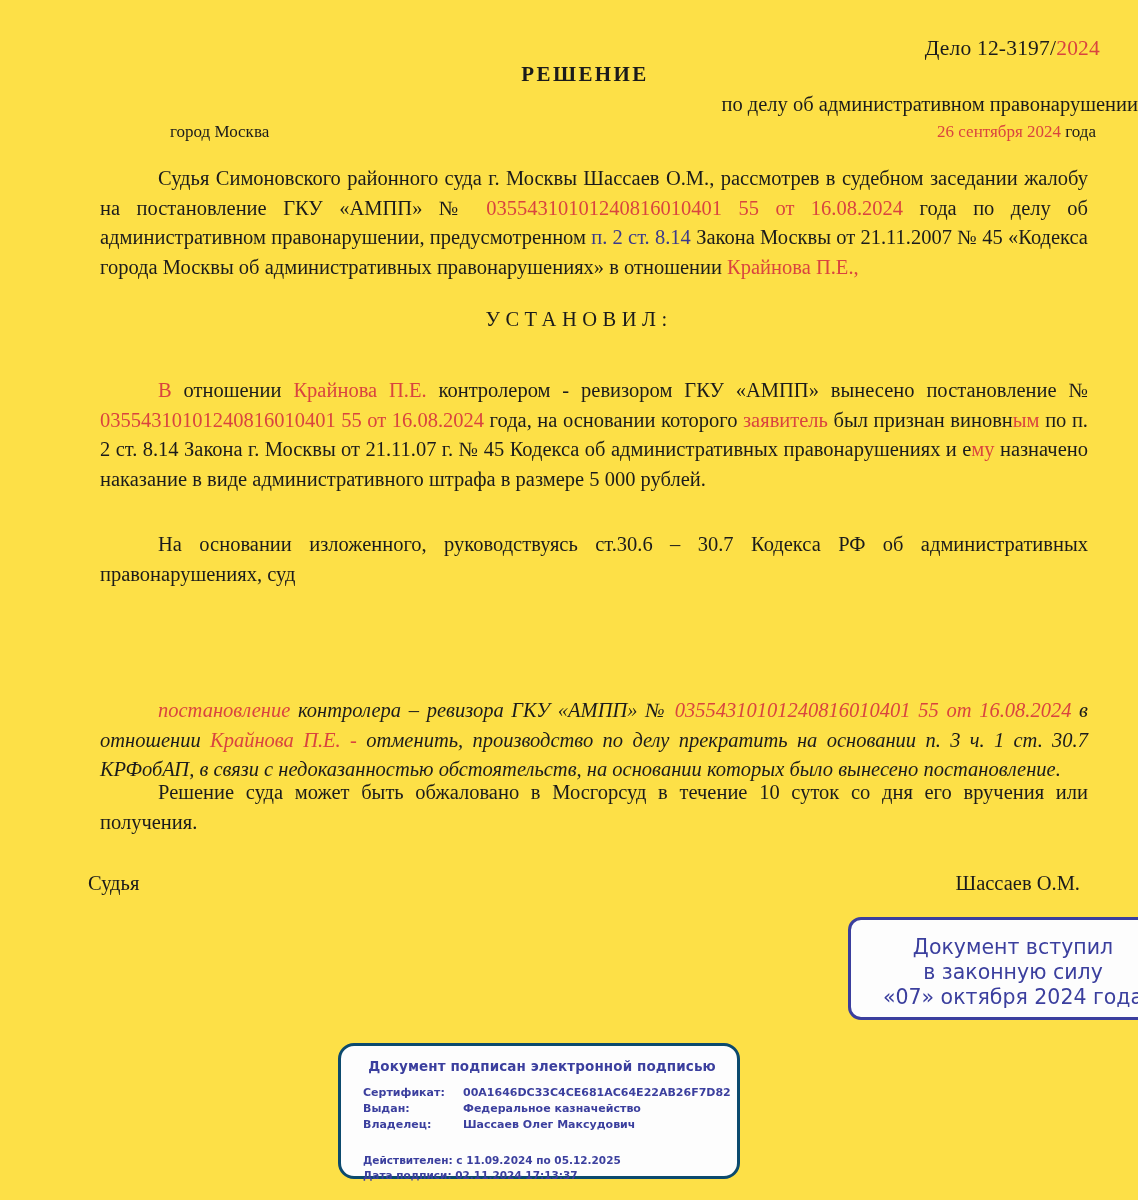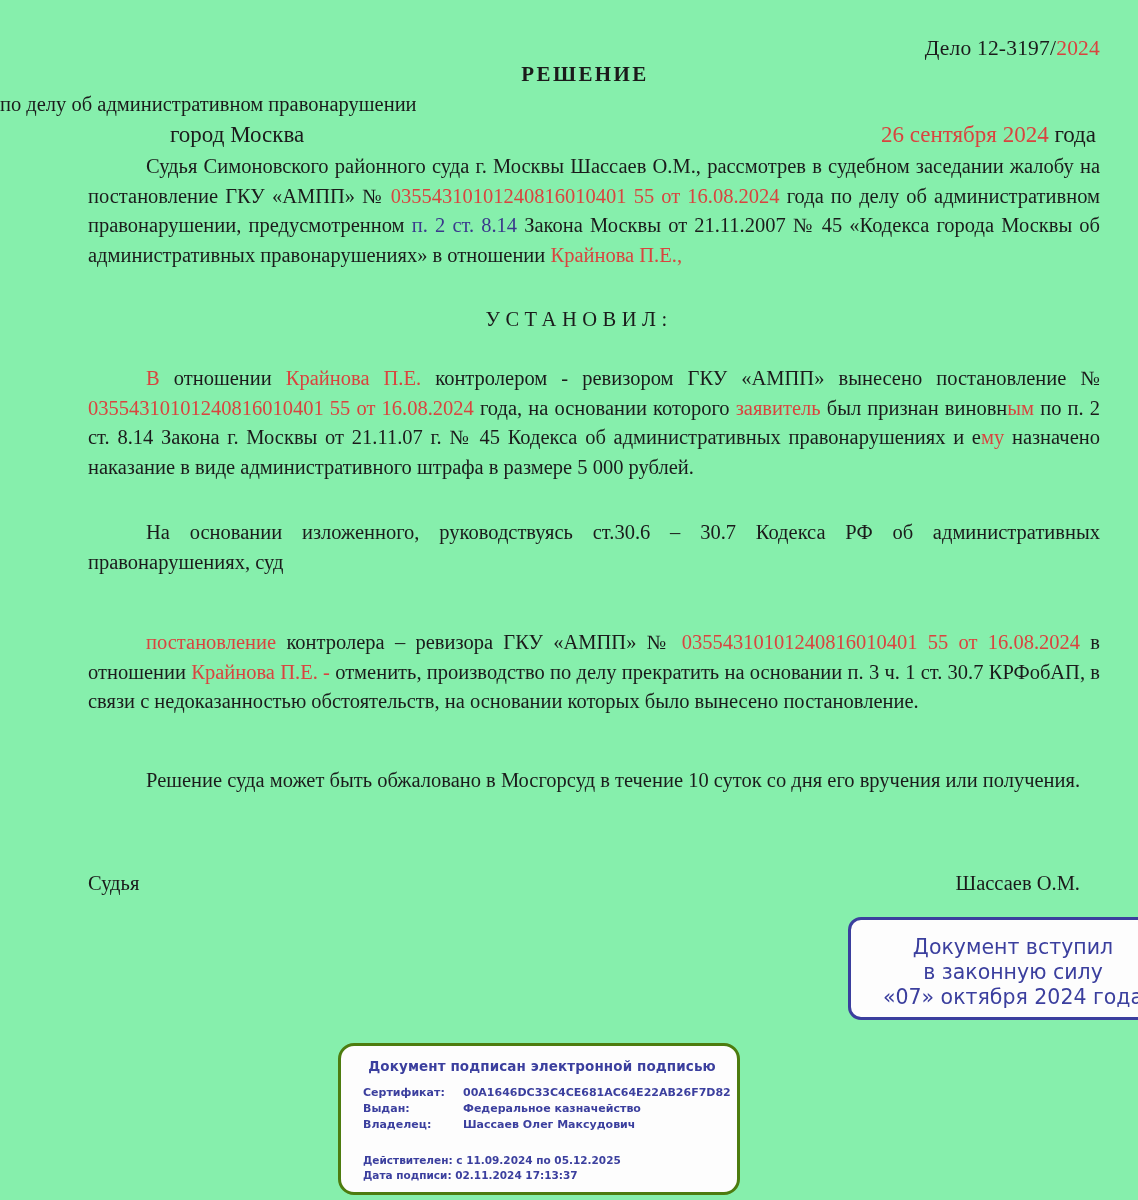--- a/index.html
+++ b/index.html
@@ -6,21 +6,21 @@
   html, body {
     margin: 0;
     padding: 0;
     background: #ffffff;
   }
   .page {
     position: relative;
     width: 1138px;
     height: 1200px;
     margin: 0 auto;
-    background: #86efac;
+    background: #fde047;
     font-family: "Liberation Serif", "DejaVu Serif", serif;
     color: #1b1b1b;
     overflow: hidden;
   }
 
   
   .red   { color: #d9443f; }
   .blue  { color: #3a3a8c; }
 
   .case-line {
@@ -41,53 +41,53 @@
     font-size: 21px;
     font-weight: bold;
     letter-spacing: 2.4px;
     padding-left: 16px;
   }
   .doc-subtitle {
     position: absolute;
     top: 93px;
     left: 0;
     width: 100%;
-    text-align: left;
+    text-align: right;
     font-size: 20.5px;
   }
 
   .place-date {
     position: absolute;
     top: 122px;
     left: 88px;
     right: 38px;
-    font-size: 23px;
+    font-size: 17px;
     display: flex;
     justify-content: space-between;
   }
   .place-date .city { padding-left: 82px; }
   .place-date .date { padding-right: 4px; white-space: nowrap; }
 
   .body-block {
     position: absolute;
     left: 88px;
     width: 1012px;
     font-size: 20.5px;
     line-height: 29.6px;
     text-align: justify;
     text-justify: inter-word;
     hyphens: none;
   }
-  .body-block > p { margin: 0; }
+  .body-block > p { margin: 12px; }
   .indent { text-indent: 58px; }
 
   .p-intro    { top: 152px; }
   .p-ust-body { top: 364px; }
   .p-basis    { top: 518px; }
-  .p-resolve  { top: 628px; }
+  .p-resolve  { top: 684px; font-style: italic; }
   .p-appeal   { top: 766px; }
 
   .section-head {
     position: absolute;
     left: 0;
     width: 100%;
     text-align: center;
     font-size: 20.5px;
     letter-spacing: 5.5px;
   }
@@ -123,22 +123,22 @@
     padding-top: 15px;
     white-space: nowrap;
   }
 
   
   .esign-stamp {
     position: absolute;
     top: 1043px;
     left: 338px;
     width: 402px;
-    height: 152px;
-    border: 3px solid #4d7c0f;
+    height: 136px;
+    border: 3px solid #0c4a6e;
     border-radius: 16px;
     background: #fdfdfd;
     color: #3b3f9e;
     font-family: "DejaVu Sans", "Liberation Sans", sans-serif;
     box-sizing: border-box;
     padding: 12px 16px 0 22px;
   }
   .esign-title {
     text-align: center;
     font-size: 13.5px;

